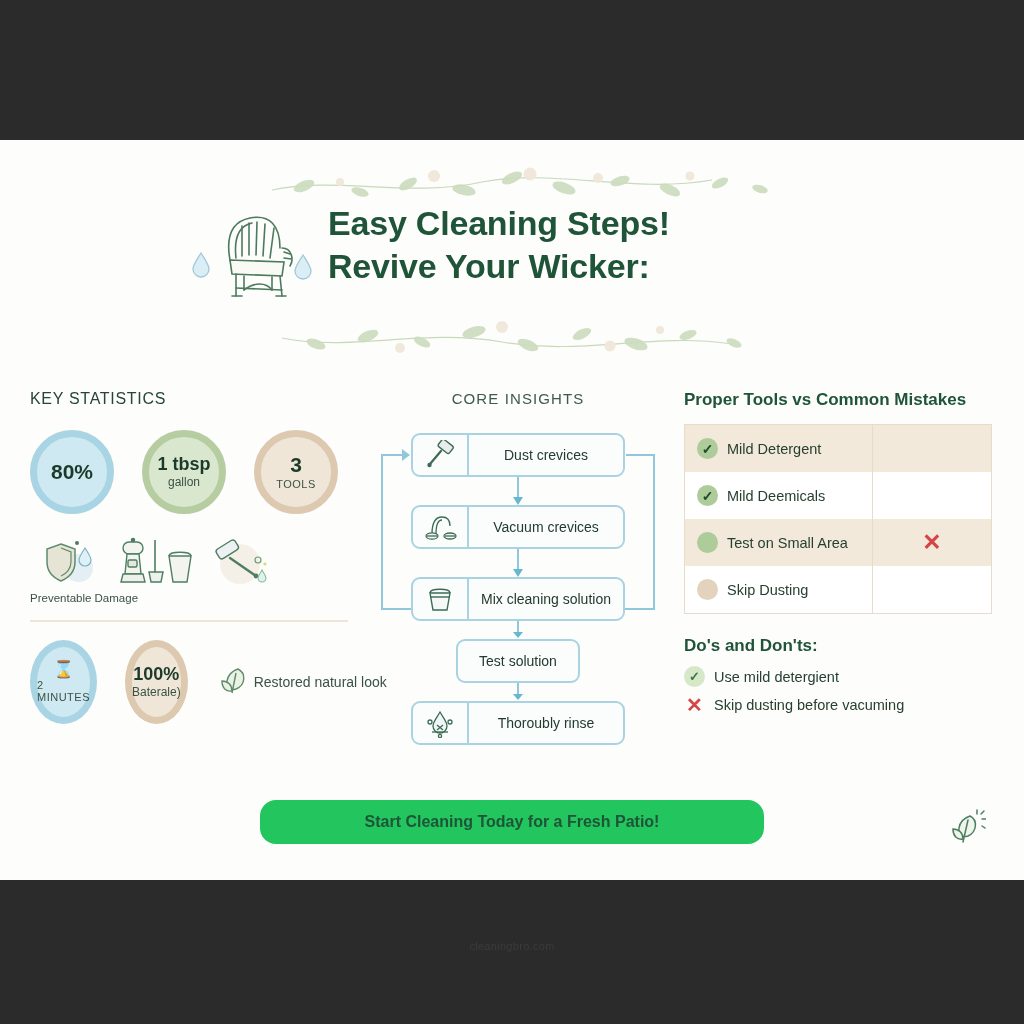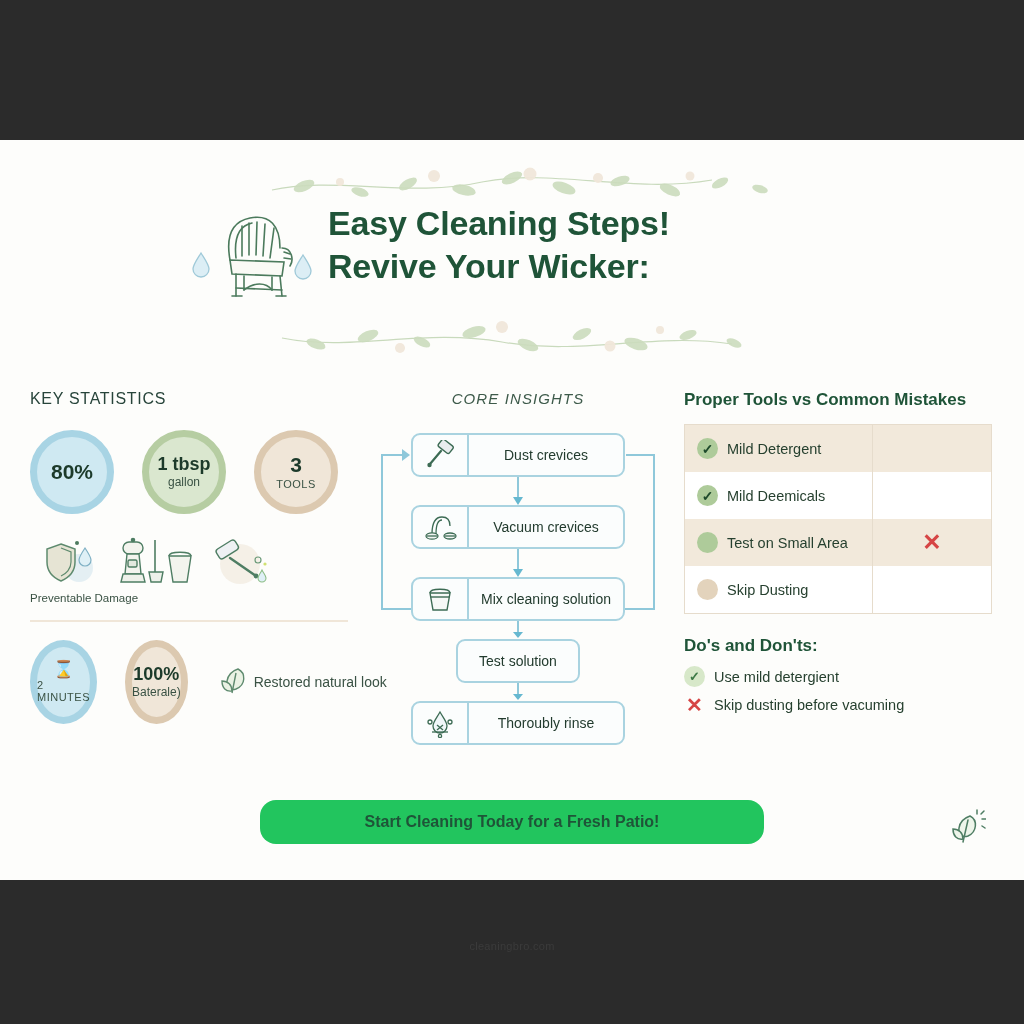--- a/index.html
+++ b/index.html
@@ -47,21 +47,21 @@
   .col-left   { left: 30px;  width: 330px; }
   .col-mid    { left: 372px; width: 292px; }
   .col-right  { left: 684px; width: 312px; }
 
   .sec-head-left {
     font-size: 16px; color: #27443a; letter-spacing: .7px;
     margin-bottom: 22px;
   }
   .sec-head-mid {
     font-size: 15px; color: #3d5a4a; letter-spacing: 1.1px;
-    text-align: center; margin-bottom: 26px; font-style: italic;
+    text-align: center; margin-bottom: 26px;
   }
   .sec-head-right {
     font-size: 17px; font-weight: bold; color: #1f5438;
     margin-bottom: 14px; white-space: nowrap;
   }
 
   
   .stat-row { display: flex; gap: 28px; align-items: flex-start; }
   .stat { width: 84px; text-align: center; }
   .circle {

